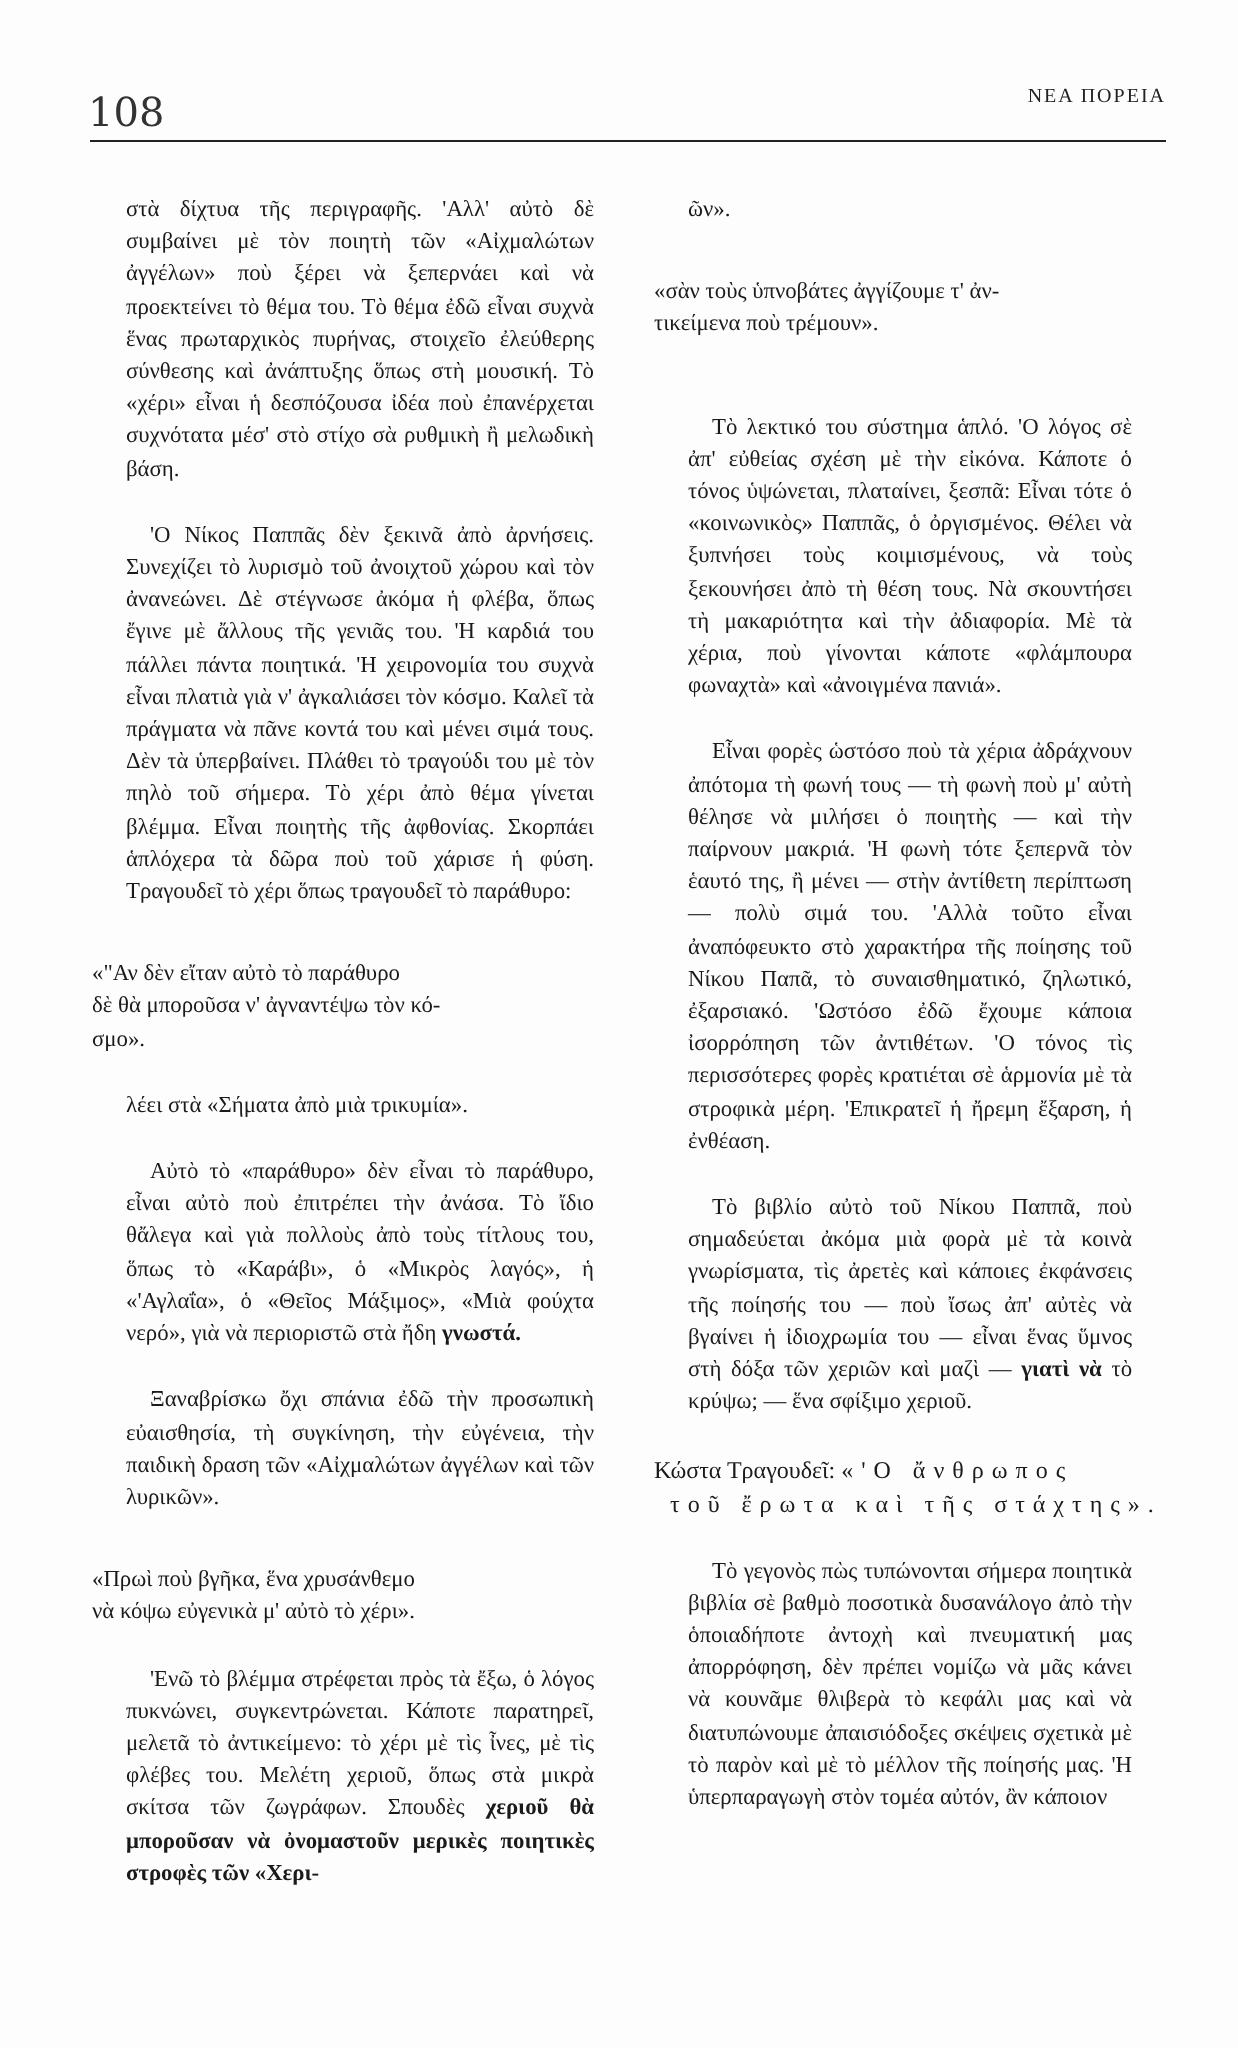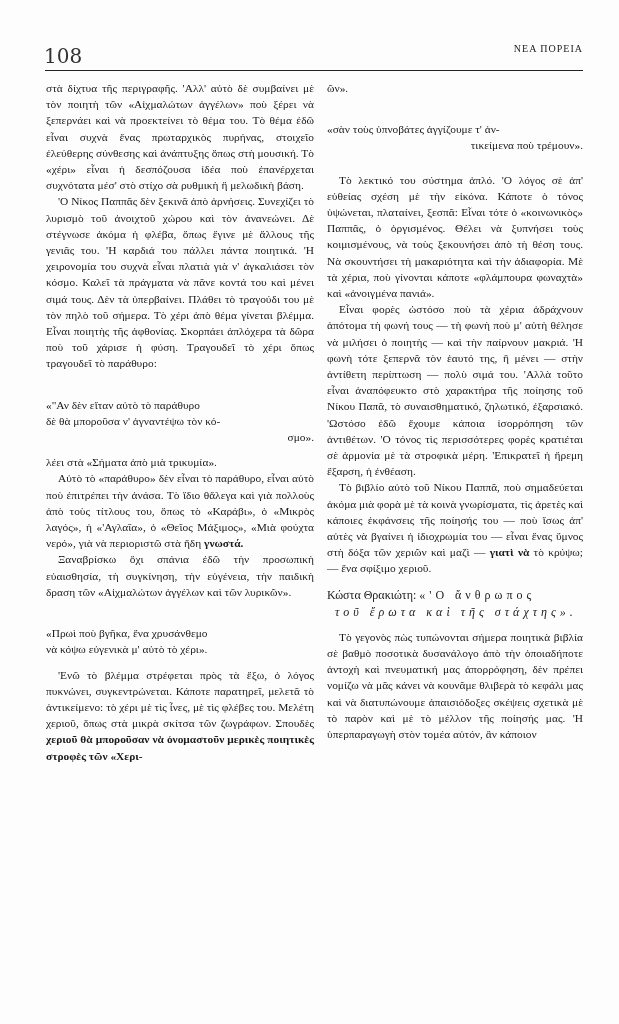--- a/index.html
+++ b/index.html
@@ -7,29 +7,29 @@
        font-family:"DejaVu Serif","Liberation Serif",serif;color:#1a1a1a;}
   .page{position:absolute;left:0;top:0;width:619px;height:1024px;background:#fdfdfd;}
   .hdr-num{position:absolute;left:44px;top:44px;font-size:20px;color:#333;}
   .hdr-title{position:absolute;right:36px;top:43px;font-size:10px;letter-spacing:1px;color:#222;
              font-family:"Liberation Serif",serif;}
   .hdr-rule{position:absolute;left:45px;top:70px;width:538px;height:0;border-top:1.6px solid #222;}
   .col{position:absolute;top:80px;width:268px;font-size:11.4px;line-height:16.2px;
        text-align:justify;font-family:"Liberation Serif",serif;}
   .col.left{left:46px;}
   .col.right{left:327px;width:256px;}
-  .col p{margin:0;text-indent:12px;}
+  .col p{margin:17px;text-indent:12px;}
   .col p.noind{text-indent:0;}
   .col .quote{margin:25px 0 9px 0;text-indent:0;}
-  .col .quote .last{text-align:right;display:block;}
+  .col .quote .last{text-align:left;display:block;}
   .bold{font-weight:bold;}
   .spacer{height:9px;}
   .review-head{margin:10px 0 8px 0;text-indent:0;font-size:12px;line-height:17px;}
   .review-head .spaced{letter-spacing:4px;}
-  .review-head .cont{display:block;padding-left:8px;font-style:italic;}
+  .review-head .cont{display:block;padding-left:8px;}
 </style>
 </head>
 <body>
 
 <div class="page">
 
   <div class="hdr-num">108</div>
   <div class="hdr-title">ΝΕΑ ΠΟΡΕΙΑ</div>
   <div class="hdr-rule"></div>
 
@@ -55,19 +55,19 @@
     <p class="noind">ῶν».</p>
     <div class="quote">
       <span style="display:block">«σὰν τοὺς ὑπνοβάτες ἀγγίζουμε τ' ἀν-</span>
       <span class="last">τικείμενα ποὺ τρέμουν».</span>
     </div>
     <div class="spacer"></div>
     <p>Τὸ λεκτικό του σύστημα ἁπλό. 'Ο λόγος σὲ ἀπ' εὐθείας σχέση μὲ τὴν εἰκόνα. Κάποτε ὁ τόνος ὑψώνεται, πλαταίνει, ξεσπᾶ: Εἶναι τότε ὁ «κοινωνικὸς» Παππᾶς, ὁ ὀργισμένος. Θέλει νὰ ξυπνήσει τοὺς κοιμισμένους, νὰ τοὺς ξεκουνήσει ἀπὸ τὴ θέση τους. Νὰ σκουντήσει τὴ μακαριότητα καὶ τὴν ἀδιαφορία. Μὲ τὰ χέρια, ποὺ γίνονται κάποτε «φλάμπουρα φωναχτὰ» καὶ «ἀνοιγμένα πανιά».</p>
     <p>Εἶναι φορὲς ὡστόσο ποὺ τὰ χέρια ἀδράχνουν ἀπότομα τὴ φωνή τους — τὴ φωνὴ ποὺ μ' αὐτὴ θέλησε νὰ μιλήσει ὁ ποιητὴς — καὶ τὴν παίρνουν μακριά. 'Η φωνὴ τότε ξεπερνᾶ τὸν ἑαυτό της, ἢ μένει — στὴν ἀντίθετη περίπτωση — πολὺ σιμά του. 'Αλλὰ τοῦτο εἶναι ἀναπόφευκτο στὸ χαρακτήρα τῆς ποίησης τοῦ Νίκου Παπᾶ, τὸ συναισθηματικό, ζηλωτικό, ἐξαρσιακό. 'Ωστόσο ἐδῶ ἔχουμε κάποια ἰσορρόπηση τῶν ἀντιθέτων. 'Ο τόνος τὶς περισσότερες φορὲς κρατιέται σὲ ἁρμονία μὲ τὰ στροφικὰ μέρη. 'Επικρατεῖ ἡ ἤρεμη ἔξαρση, ἡ ἐνθέαση.</p>
     <p><span>Τὸ βιβλίο αὐτὸ τοῦ Νίκου Παππᾶ, ποὺ σημαδεύεται ἀκόμα μιὰ φορὰ μὲ τὰ κοινὰ γνωρίσματα, τὶς ἀρετὲς καὶ κάποιες ἐκφάνσεις τῆς ποίησής του — ποὺ ἴσως ἀπ' αὐτὲς νὰ βγαίνει ἡ ἰδιοχρωμία του — εἶναι ἕνας ὕμνος στὴ δόξα τῶν χεριῶν καὶ μαζὶ — </span><span class="bold">γιατὶ νὰ</span><span> τὸ κρύψω; — ἕνα σφίξιμο χεριοῦ.</span></p>
     <div class="review-head">
-      <span>Κώστα Θρακιώτη: </span><span class="spaced">«'Ο ἄνθρωπος</span>
+      <span>Κώστα Τραγουδεῖ: </span><span class="spaced">«'Ο ἄνθρωπος</span>
       <span class="spaced cont">τοῦ ἔρωτα καὶ τῆς στάχτης».</span>
     </div>
     <p>Τὸ γεγονὸς πὼς τυπώνονται σήμερα ποιητικὰ βιβλία σὲ βαθμὸ ποσοτικὰ δυσανάλογο ἀπὸ τὴν ὁποιαδήποτε ἀντοχὴ καὶ πνευματική μας ἀπορρόφηση, δὲν πρέπει νομίζω νὰ μᾶς κάνει νὰ κουνᾶμε θλιβερὰ τὸ κεφάλι μας καὶ νὰ διατυπώνουμε ἀπαισιόδοξες σκέψεις σχετικὰ μὲ τὸ παρὸν καὶ μὲ τὸ μέλλον τῆς ποίησής μας. 'Η ὑπερπαραγωγὴ στὸν τομέα αὐτόν, ἂν κάποιον</p>
   </div>
 
 </div>
 
 </body></html>

